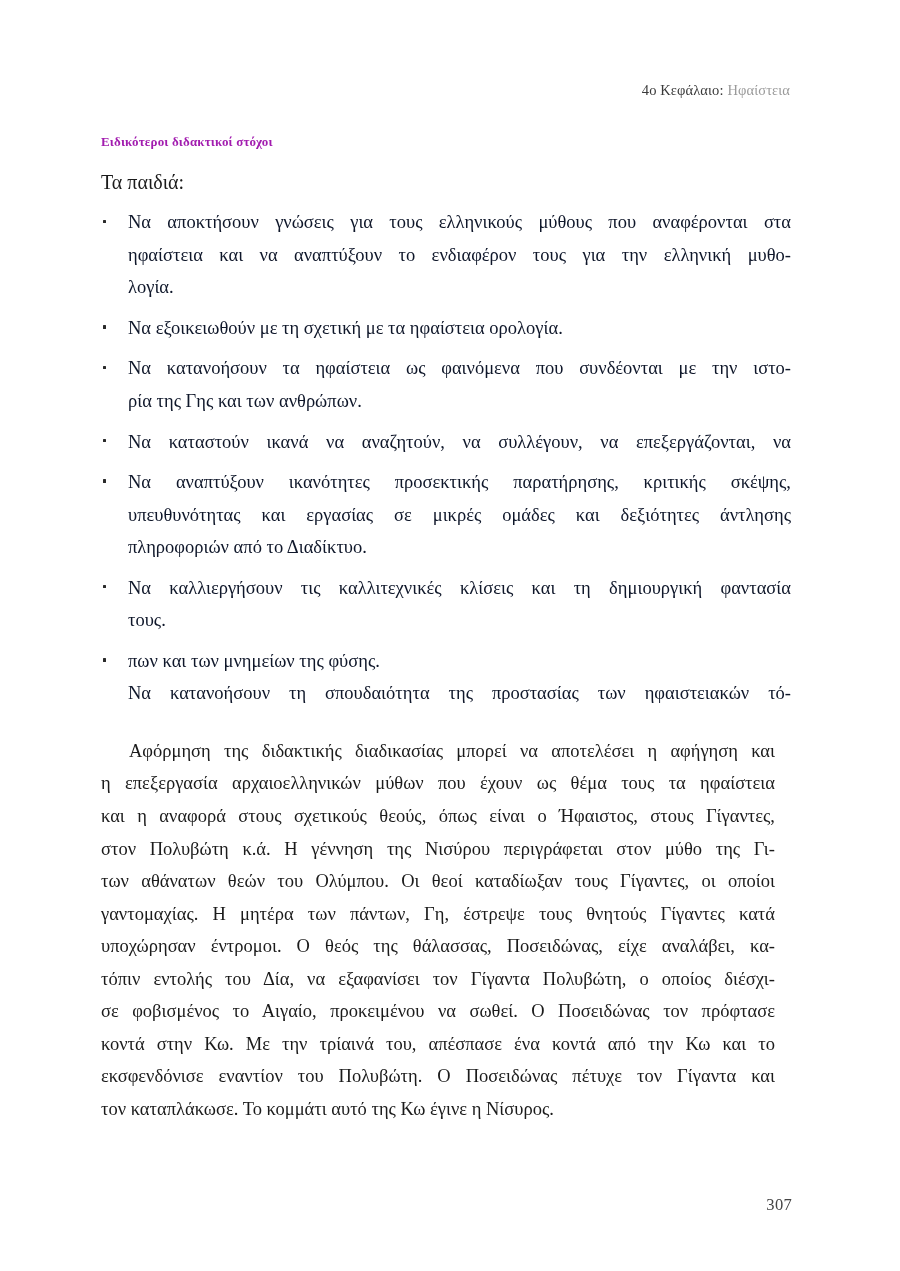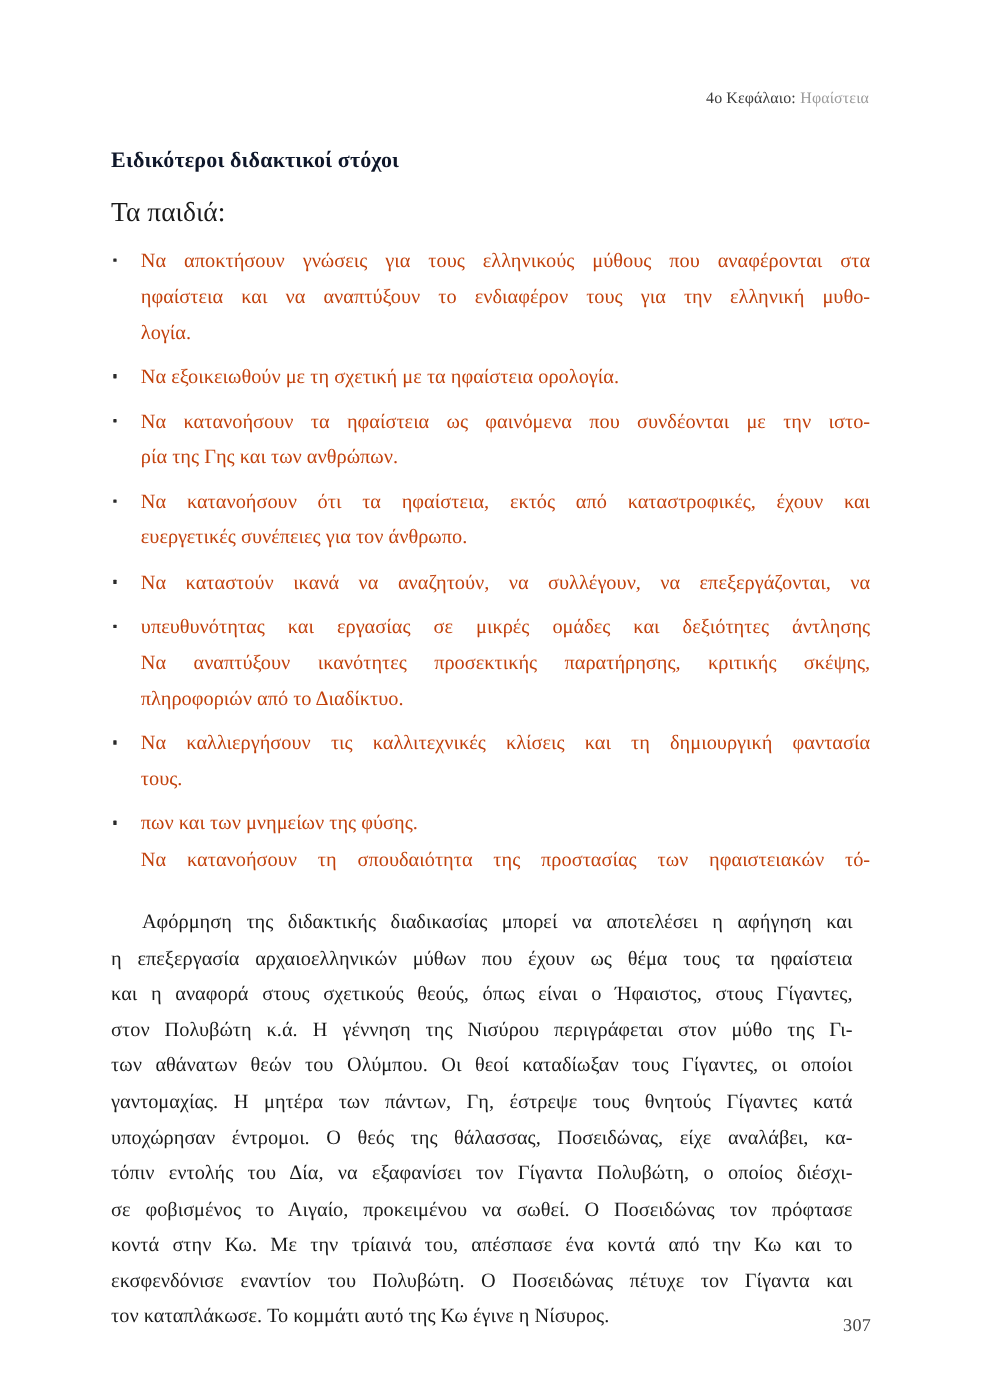--- a/index.html
+++ b/index.html
@@ -41,51 +41,51 @@
 
   
   .content {
     position: absolute;
     left: 101px;
     top: 134px;
     width: 690px;
   }
 
   .section-heading {
-    font-size: 20px;
+    font-size: 13px;
     font-weight: bold;
     letter-spacing: 0.15px;
     margin: 0 0 19px 0;
     line-height: 1.25;
-    color: #0f172a;
+    color: #a21caf;
   }
 
   .lead-line {
-    font-size: 25px;
+    font-size: 20px;
     line-height: 1.3;
     margin: 0 0 11px 0;
     color: #1b1b1b;
   }
 
   
   .objectives {
     list-style: none;
     margin: 0;
     padding: 0;
   }
 
   .objectives li {
     position: relative;
     padding-left: 27px;
     margin-bottom: 8px;
     font-size: 18.5px;
     line-height: 1.76;
     text-align: justify;
     text-justify: inter-word;
-    color: #c2410c;
+    color: #0f172a;
   }
 
   .objectives li:last-child {
     margin-bottom: 0;
   }
 
   .objectives li .bullet-marker {
     position: absolute;
     left: 2px;
     top: 0.72em;
@@ -166,40 +166,33 @@
       </li>
 
       <li>
         <span class="bullet-marker"></span>
         <span class="li-text">
           <span class="ln">Να κατανοήσουν τα ηφαίστεια ως φαινόμενα που συνδέονται με την ιστο-</span>
           <span class="ln last">ρία της Γης και των ανθρώπων.</span>
         </span>
       </li>
 
-      <li>
-        <span class="bullet-marker"></span>
-        <span class="li-text">
-          <span class="ln">Να κατανοήσουν ότι τα ηφαίστεια, εκτός από καταστροφικές, έχουν και</span>
-          <span class="ln last">ευεργετικές συνέπειες για τον άνθρωπο.</span>
-        </span>
-      </li>
 
       <li>
         <span class="bullet-marker"></span>
         <span class="li-text">
           <span class="ln">Να καταστούν ικανά να αναζητούν, να συλλέγουν, να επεξεργάζονται, να</span>
         </span>
       </li>
 
       <li>
         <span class="bullet-marker"></span>
         <span class="li-text">
+          <span class="ln">Να αναπτύξουν ικανότητες προσεκτικής παρατήρησης, κριτικής σκέψης,</span>
           <span class="ln">υπευθυνότητας και εργασίας σε μικρές ομάδες και δεξιότητες άντλησης</span>
-          <span class="ln">Να αναπτύξουν ικανότητες προσεκτικής παρατήρησης, κριτικής σκέψης,</span>
           <span class="ln last">πληροφοριών από το Διαδίκτυο.</span>
         </span>
       </li>
 
       <li>
         <span class="bullet-marker"></span>
         <span class="li-text">
           <span class="ln">Να καλλιεργήσουν τις καλλιτεχνικές κλίσεις και τη δημιουργική φαντασία</span>
           <span class="ln last">τους.</span>
         </span>

